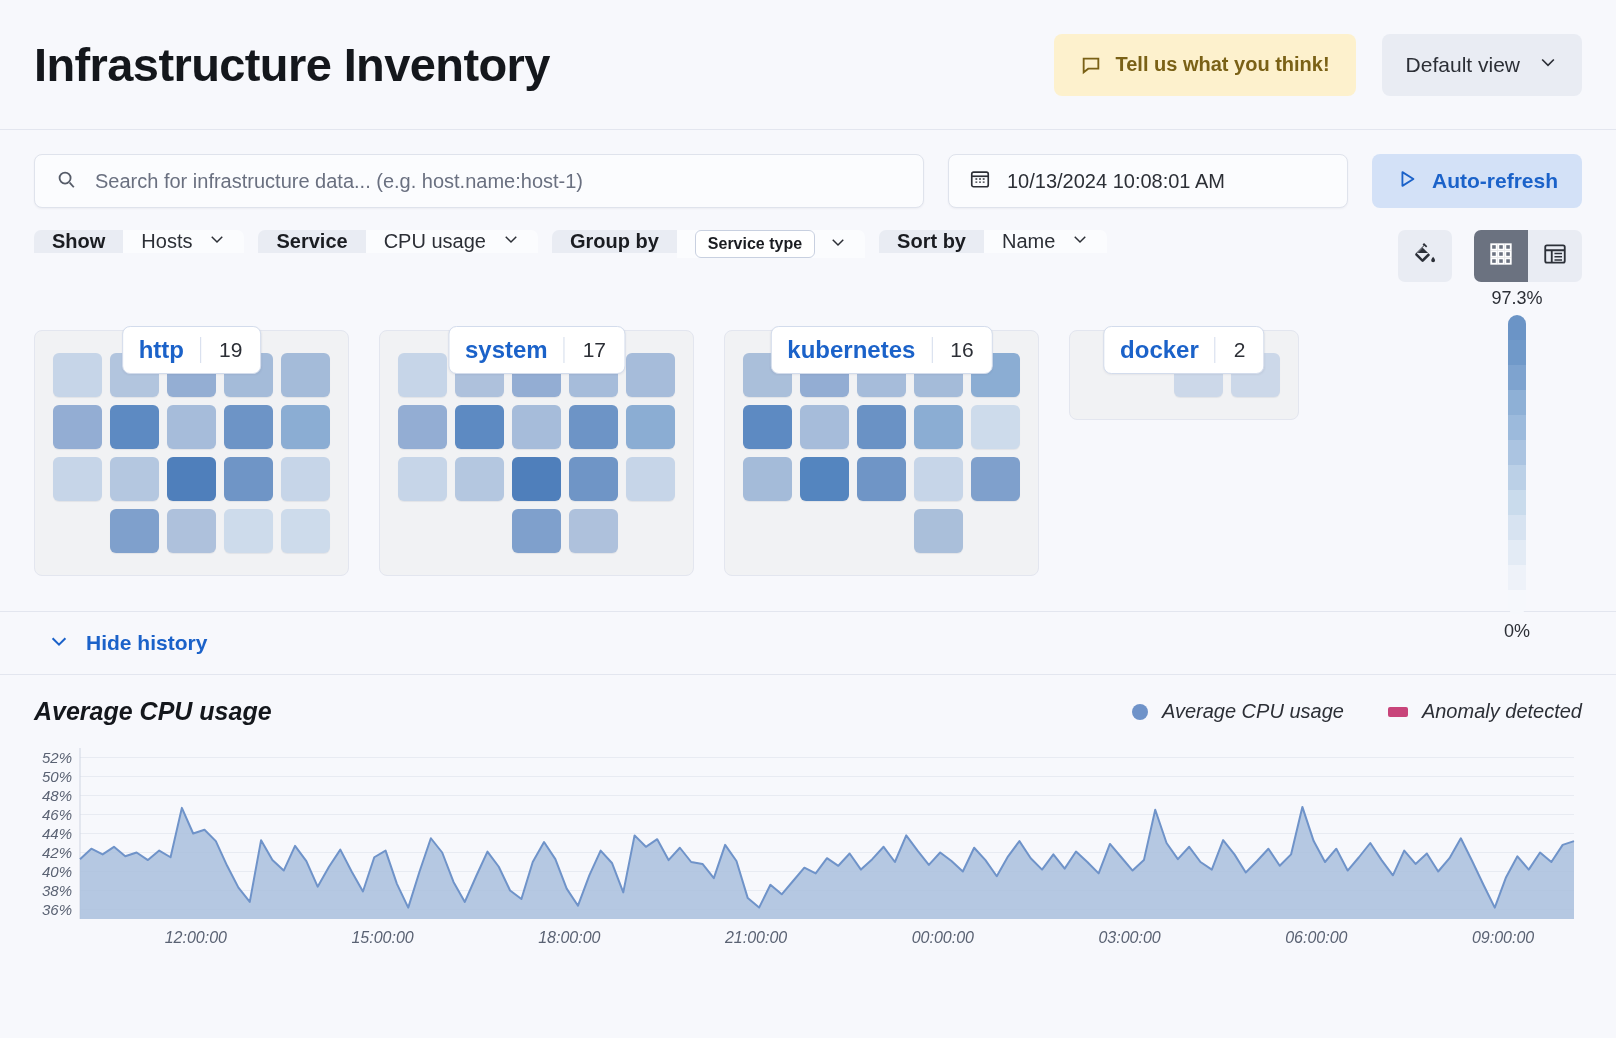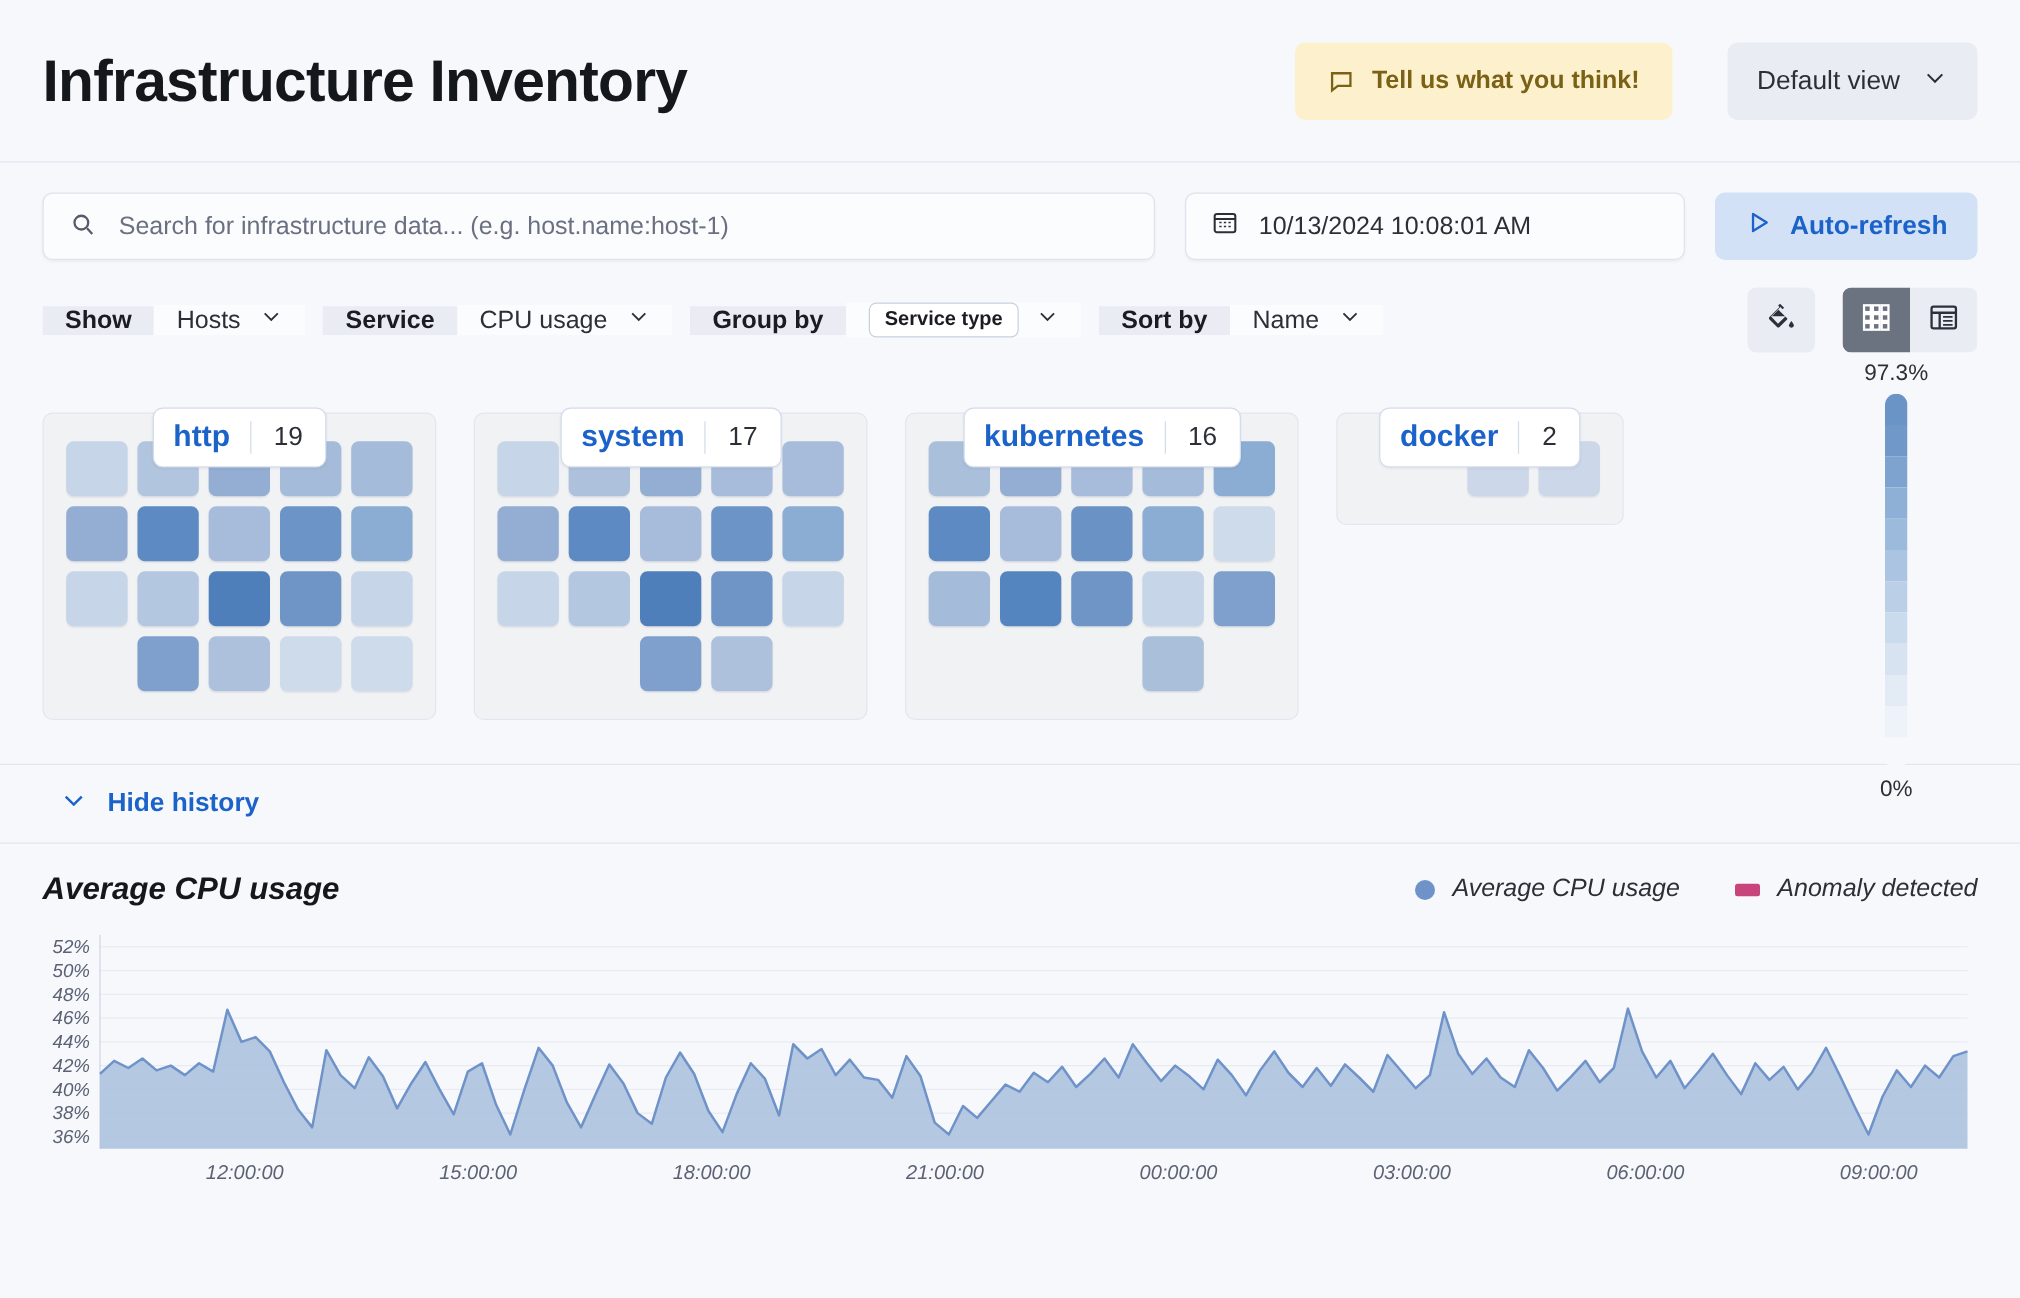--- a/index.html
+++ b/index.html
@@ -39,21 +39,21 @@
     font-size: 47px;
     font-weight: 700;
     letter-spacing: -0.6px;
     color: #14171c;
     line-height: 1;
     margin: 0;
   }
   .header-right {
     display: flex;
     align-items: center;
-    gap: 44px;
+    gap: 26px;
     padding-left: 16px;
   }
   .feedback-badge {
     background: #fdf1cd;
     border-radius: 8px;
     height: 62px;
     box-sizing: border-box;
     padding: 0 26px;
     display: flex;
     align-items: center;
@@ -144,21 +144,21 @@
 
   .filters-row {
     display: flex;
     align-items: center;
     margin-top: 22px;
     height: 52px;
     position: relative;
   }
   .filter-group {
     display: flex;
-    align-items: center;
+    align-items: flex-start;
     height: 52px;
     margin-right: 14px;
     border-radius: 7px;
     overflow: hidden;
   }
   .filter-label {
     background: #e9ecf3;
     display: flex;
     align-items: center;
     padding: 0 18px;

